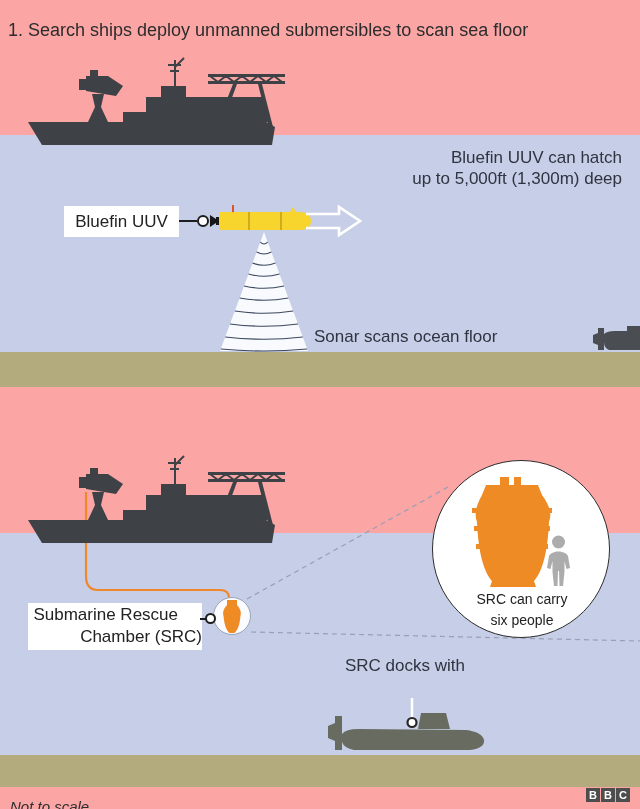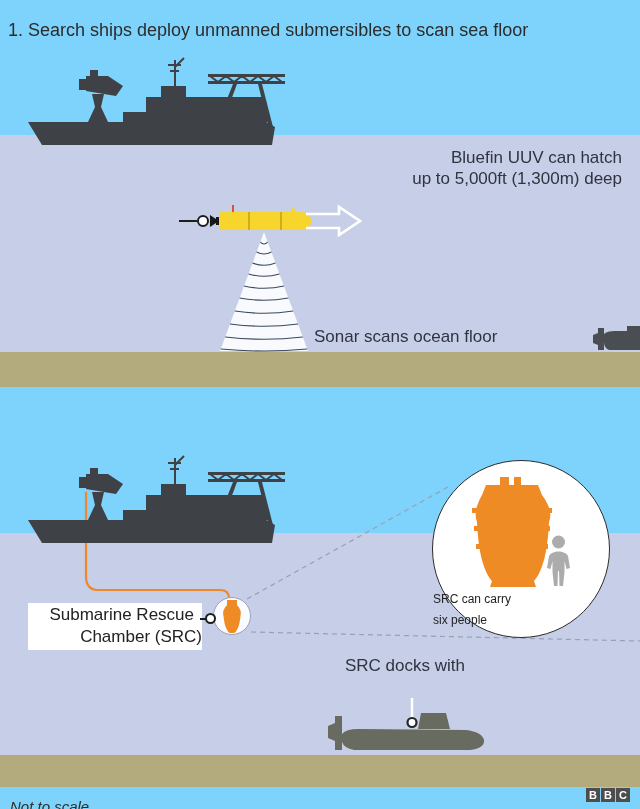--- a/index.html
+++ b/index.html
@@ -1,38 +1,38 @@
 <!DOCTYPE html>
 <html style="--water: #c7cee7; --sand: #b3aa7d; --ship: #3e4247; --sub_dark: #4a4e53; --sub_gray: #676b60; --uuv_yellow: #f7d52d; --orange: #ef8b25;"><head>
 <meta charset="utf-8">
 <style>
   html,body{margin:0;padding:0;background:#fff;}
   #stage{
-    position:relative;width:640px;height:809px;overflow:hidden;background:#7dd3fc;
+    position:relative;width:640px;height:809px;overflow:hidden;background:#fca5a5;
     font-family:"Liberation Sans","DejaVu Sans",sans-serif;color:#2c2c2c;
   }
   .abs{position:absolute;}
   .water{background:var(--water);}
   .sand{background:var(--sand);}
   .title{font-size:18px;color:#2c2c2c;white-space:nowrap;}
   .caption{font-size:17px;color:#2f3440;line-height:21px;}
   .labelbox{background:#ffffff;font-size:17px;color:#222;}
   .ring{box-sizing:border-box;border:2.2px solid #1d1d1d;border-radius:50%;background:#fff;}
   .connector{background:#1d1d1d;height:1.6px;}
   .ship-fill{fill:var(--ship);}
   .ship-stroke{stroke:var(--ship);fill:none;}
   .sub1-fill{fill:var(--sub_dark);}
   .sub2-fill{fill:var(--sub_gray);}
   .uuv-fill{fill:var(--uuv_yellow);}
   .orange-fill{fill:var(--orange);}
   .inset-circle{
     box-sizing:border-box;width:178px;height:178px;border-radius:50%;
     background:#fff;border:1.6px solid #2c2c2c;
   }
-  .inset-caption{font-size:12px;line-height:21px;text-align:left;color:#222;}
+  .inset-caption{font-size:14px;line-height:21px;text-align:center;color:#222;}
   .src-highlight{
     box-sizing:border-box;width:38px;height:38px;border-radius:50%;
     background:#fbfcff;border:1px solid #9aa3b8;
   }
   .footer-note{font-style:italic;font-size:15px;color:#2f2f2f;}
   .source{font-size:15px;color:#3a3a3a;}
   .bbc{display:flex;gap:1px;}
   .bbc span{
     display:block;width:14px;height:14px;background:#4d4d4d;color:#fff;
     font-weight:bold;font-size:11px;line-height:14px;text-align:center;
@@ -63,20 +63,23 @@
     <path class="ship-stroke" stroke-width="2" d="M183,19 L191,25 L199,19 L207,25 L215,19 L223,25 L231,19 L239,25 L247,19 L255,25"></path>
     <path class="ship-fill" d="M206,27 L191,65 L196,65 L210,27 Z"></path>
     <path class="ship-fill" d="M235,27 L246,70 L242,71 L231,27 Z"></path>
   </svg>
 
   <div class="abs caption" style="right:18px;top:147px;text-align:right;">
     <div>Bluefin UUV can hatch</div>
     <div>up to 5,000ft (1,300m) deep</div>
   </div>
 
+  <div class="abs labelbox" style="left:64px;top:206px;width:115px;height:31px;line-height:31px;text-align:center;">
+    <span>Bluefin UUV</span>
+  </div>
   <div class="abs connector" style="left:179px;top:220px;width:18px;"></div>
   <div class="abs ring" style="left:197px;top:215px;width:12px;height:12px;"></div>
 
   <svg class="abs" style="left:210px;top:203px;" width="152" height="36" viewBox="0 0 152 36">
     <path fill="#17181a" d="M0,12 L6,16 V20 L0,24 Z"></path>
     <path fill="#17181a" d="M6,14 H11 V22 H6 Z"></path>
     <path class="uuv-fill" d="M11,9 H89 Q101,9 101,18 Q101,27 89,27 H11 Q9,27 9,25 V11 Q9,9 11,9 Z"></path>
     <path class="uuv-fill" d="M80,9 L83,4 L86,9 Z"></path>
     <path stroke="rgba(110,85,0,0.45)" stroke-width="1.3" d="M39,9 V27 M71,9 V27"></path>
     <path stroke="#e2512c" stroke-width="2" d="M23,2 V9"></path>
@@ -140,21 +143,21 @@
     </g>
   </svg>
 
   <div class="abs src-highlight" style="left:213px;top:597px;"></div>
   <svg class="abs" style="left:221px;top:599px;" width="22" height="36" viewBox="0 0 22 36">
     <path class="orange-fill" d="M6,1 H16 V6 H6 Z"></path>
     <path class="orange-fill" d="M6,6 C2.5,10 1.5,13 2.5,17 C3.5,28 6.5,33 9,34 L13,34 C15.5,33 18.5,28 19.5,17 C20.5,13 19.5,10 16,6 Z"></path>
   </svg>
 
   <div class="abs labelbox" style="left:28px;top:603px;width:174px;height:47px;text-align:right;line-height:22px;padding-top:1px;box-sizing:border-box;">
-    <div style="padding-right:8px;">Submarine Rescue</div>
+    <div style="padding-right:24px;">Submarine Rescue</div>
     <div style="">Chamber (SRC)</div>
   </div>
   <div class="abs connector" style="left:200px;top:618px;width:7px;"></div>
   <div class="abs ring" style="left:205px;top:613px;width:11px;height:11px;"></div>
 
   <div class="abs inset-circle" style="left:432px;top:460px;">
     <svg class="abs" style="left:0;top:0;" width="178" height="178" viewBox="0 0 178 178">
       <g class="orange-fill">
         <path d="M67,16 H76 V24 H67 Z"></path>
         <path d="M81,16 H88 V24 H81 Z"></path>

